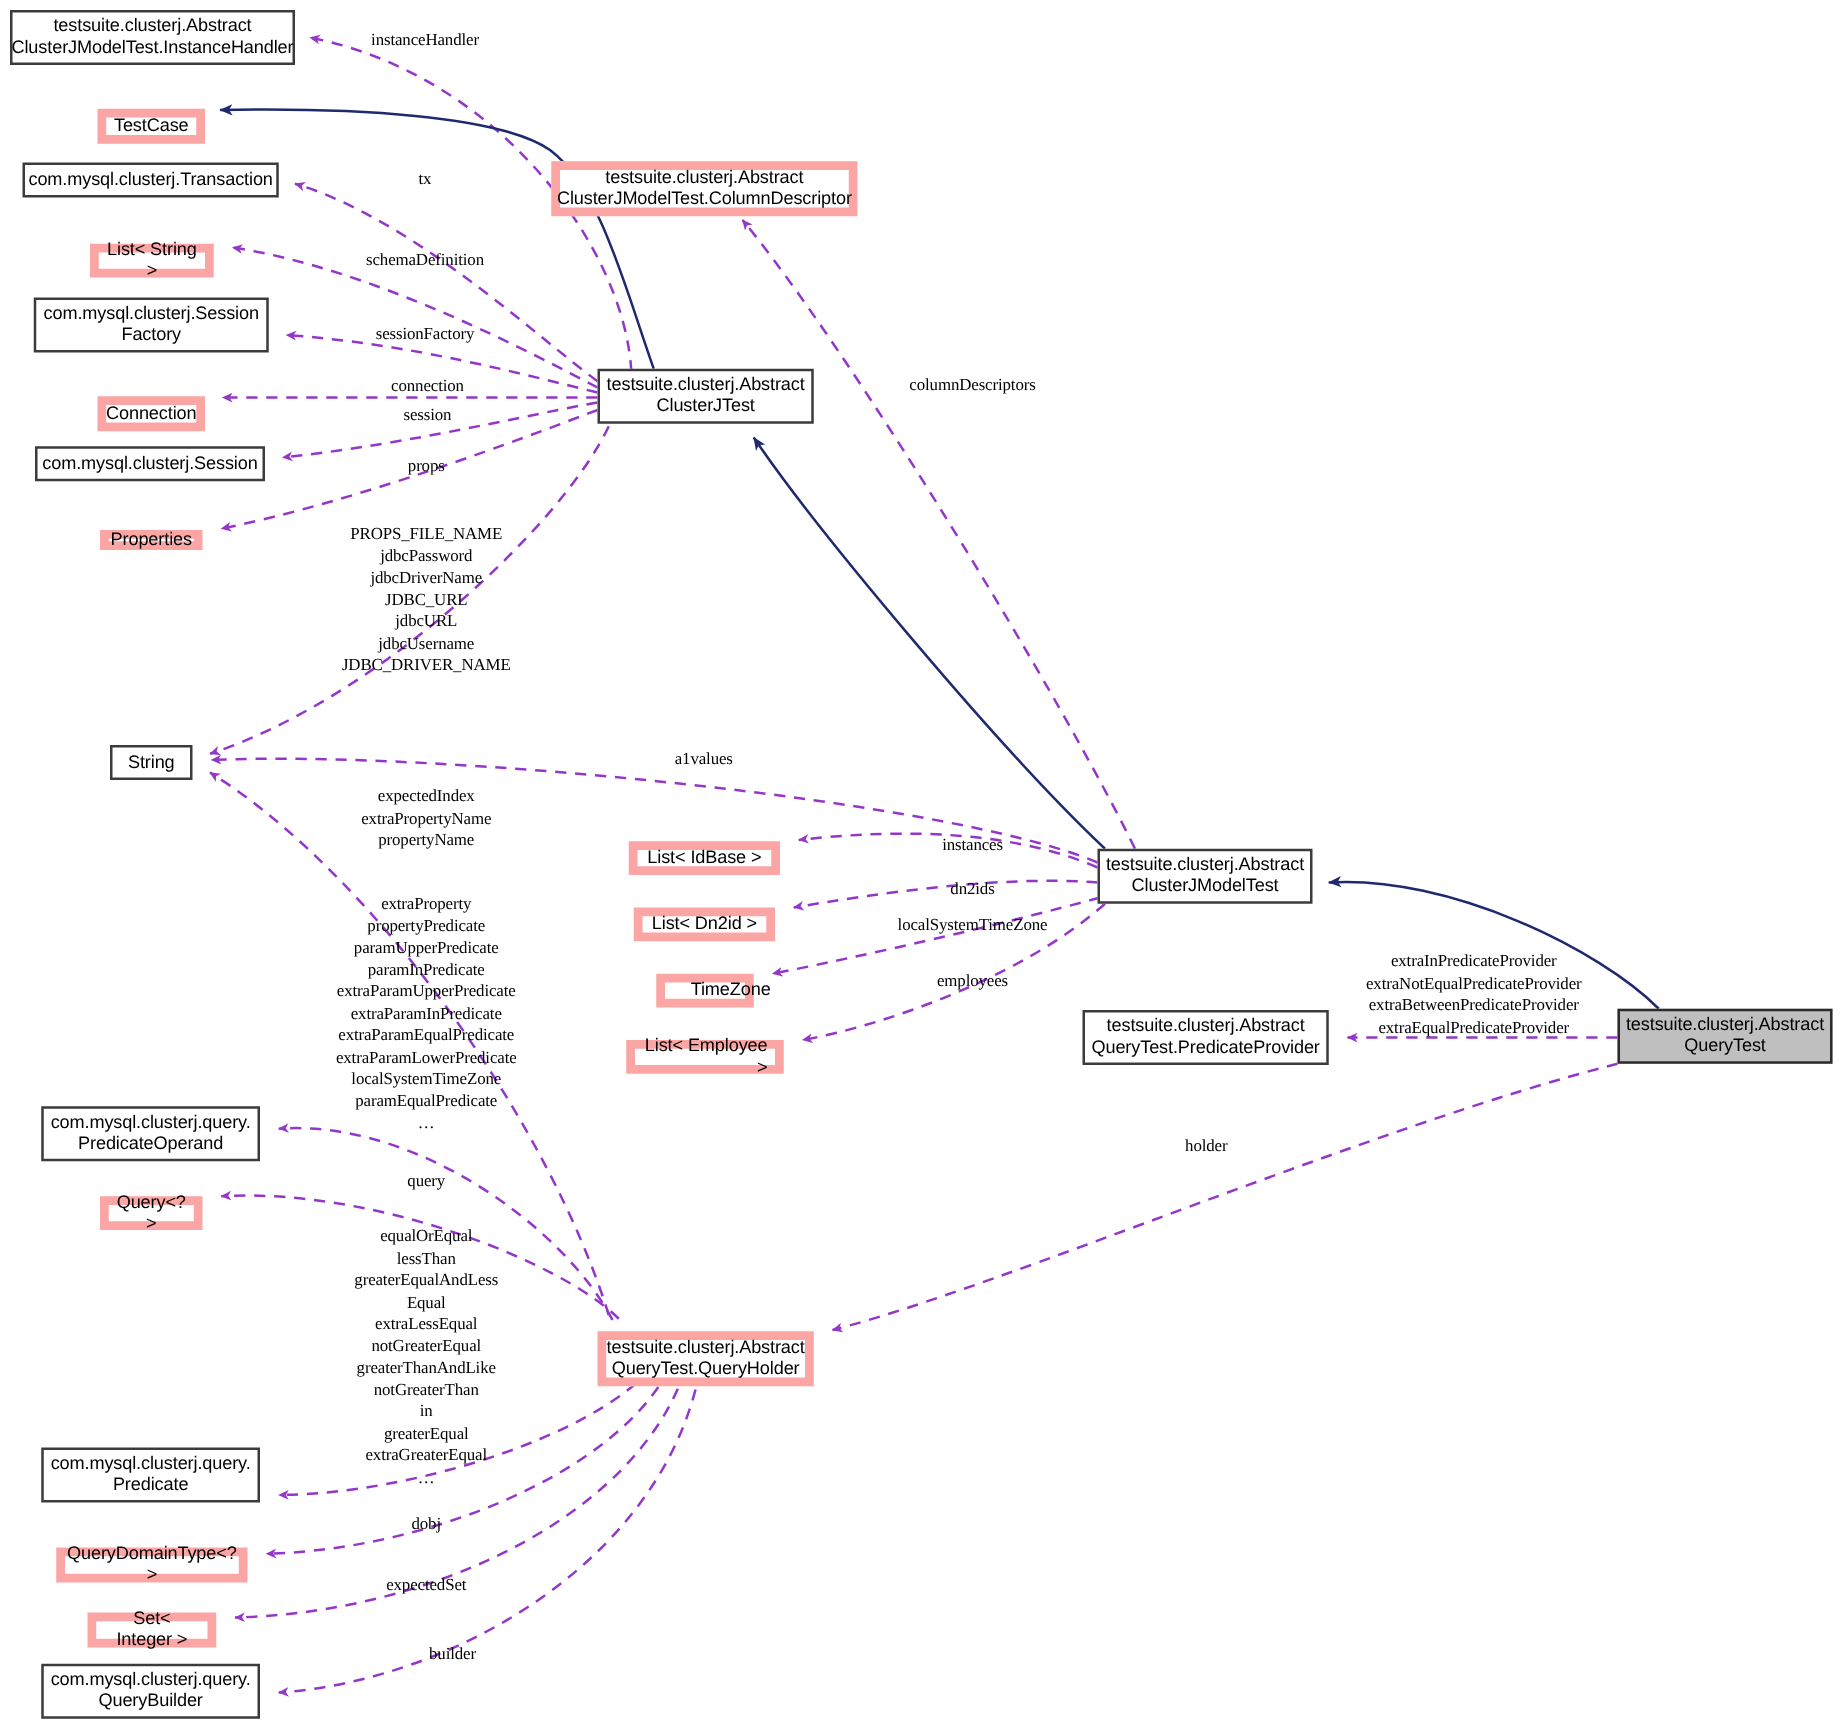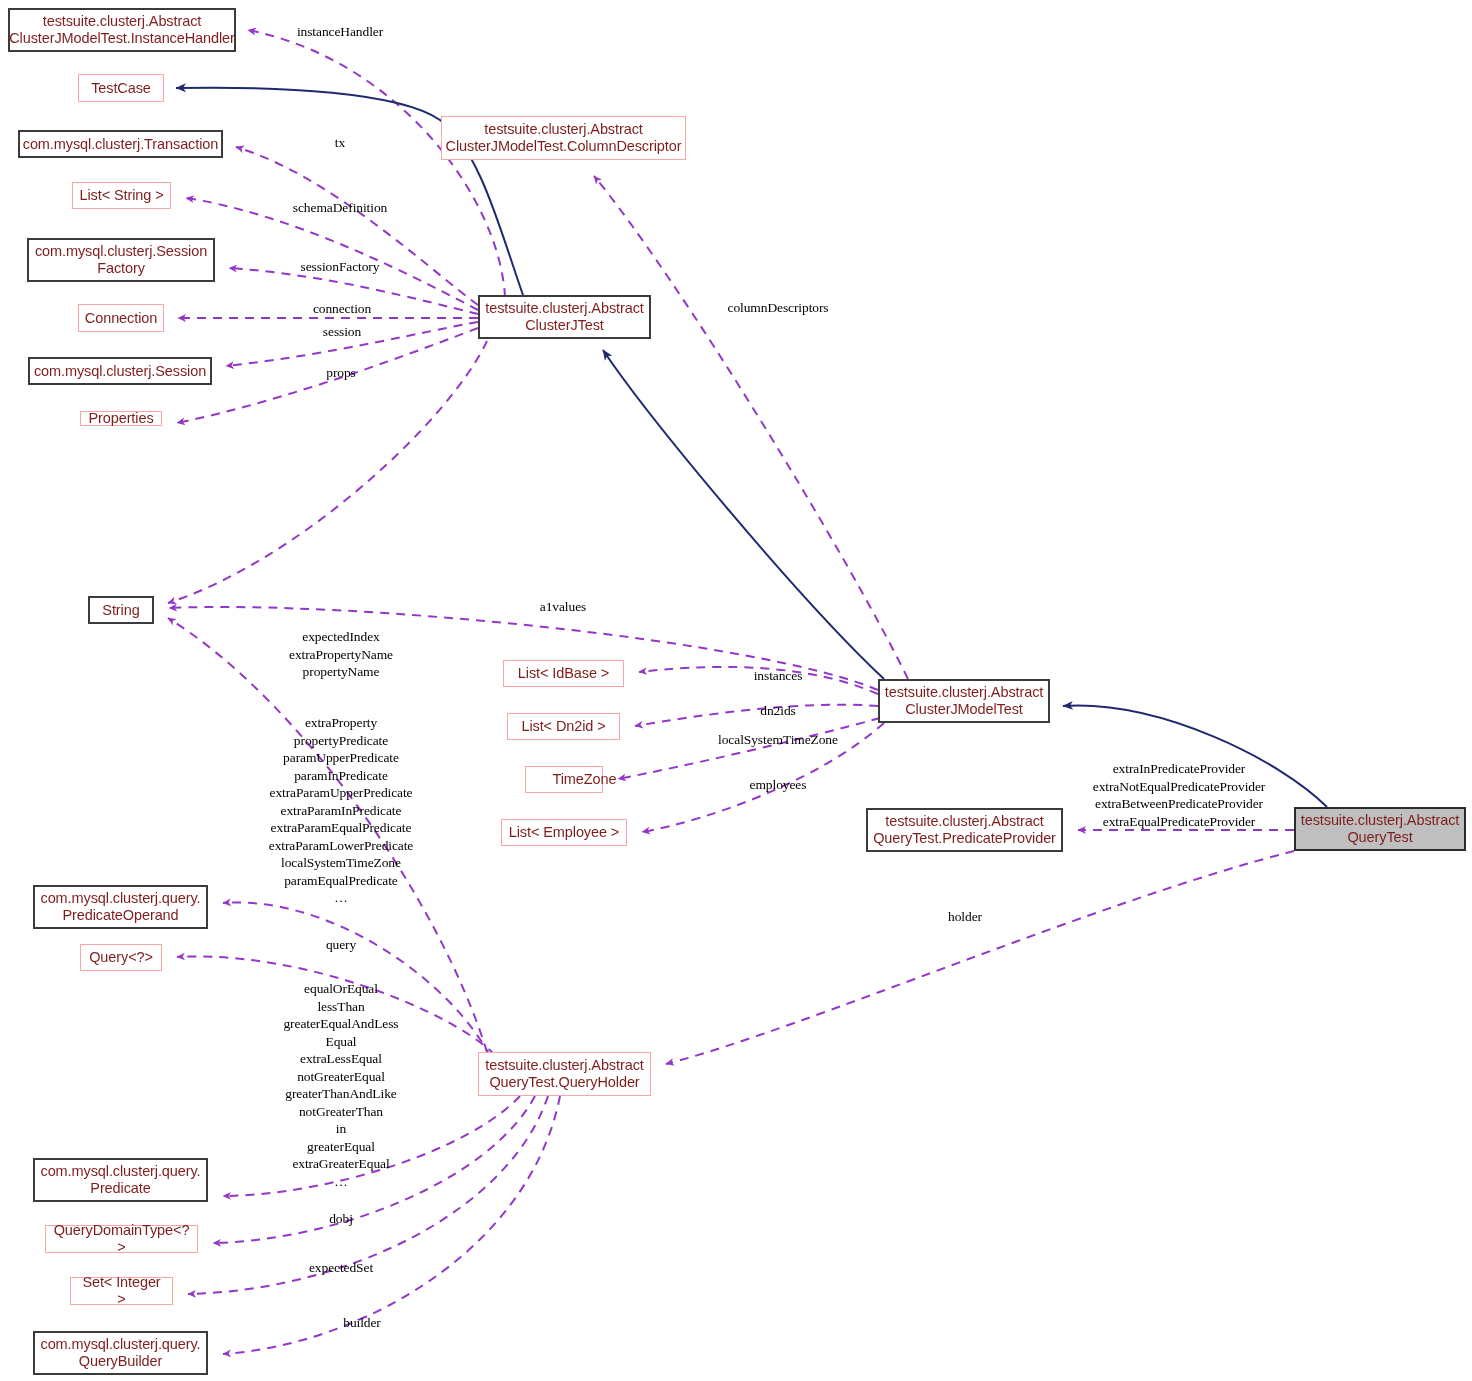--- a/index.html
+++ b/index.html
@@ -24,28 +24,29 @@
   }
   .node {
     position: absolute;
     box-sizing: border-box;
     display: flex;
     align-items: center;
     justify-content: center;
     text-align: center;
     font-size: 14.5px;
     line-height: 17px;
-    color: #7f1d1d;
+    color: #000000;
     background: #ffffff;
     white-space: pre-line;
     padding: 1px 6px;
     letter-spacing: -0.1px;
   }
   .node.light {
-    border: 1px solid #fca5a5;
+    border: 7px solid #fca5a5;
+    margin-top: 13px;
   }
   .node.dark {
     border: 2px solid #3b3b3b;
   }
   .node.current {
     border: 2px solid #2b2b2b;
     background: #bfbfbf;
   }
   .edge-label {
     position: absolute;
@@ -171,20 +172,27 @@
 QueryTest</div>
 
   <div class="edge-label" style="left:340px;top:23px;">instanceHandler</div>
   <div class="edge-label" style="left:340px;top:134px;">tx</div>
   <div class="edge-label" style="left:340px;top:199px;">schemaDefinition</div>
   <div class="edge-label" style="left:340px;top:258px;">sessionFactory</div>
   <div class="edge-label" style="left:342px;top:300px;">connection</div>
   <div class="edge-label" style="left:342px;top:323px;">session</div>
   <div class="edge-label" style="left:341px;top:364px;">props</div>
   <div class="edge-label" style="left:778px;top:299px;">columnDescriptors</div>
+  <div class="edge-label" style="left:341px;top:418px;">PROPS_FILE_NAME
+jdbcPassword
+jdbcDriverName
+JDBC_URL
+jdbcURL
+jdbcUsername
+JDBC_DRIVER_NAME</div>
   <div class="edge-label" style="left:563px;top:598px;">a1values</div>
   <div class="edge-label" style="left:341px;top:628px;">expectedIndex
 extraPropertyName
 propertyName</div>
   <div class="edge-label" style="left:778px;top:667px;">instances</div>
   <div class="edge-label" style="left:778px;top:702px;">dn2ids</div>
   <div class="edge-label" style="left:778px;top:731px;">localSystemTimeZone</div>
   <div class="edge-label" style="left:778px;top:776px;">employees</div>
   <div class="edge-label" style="left:341px;top:714px;">extraProperty
 propertyPredicate

